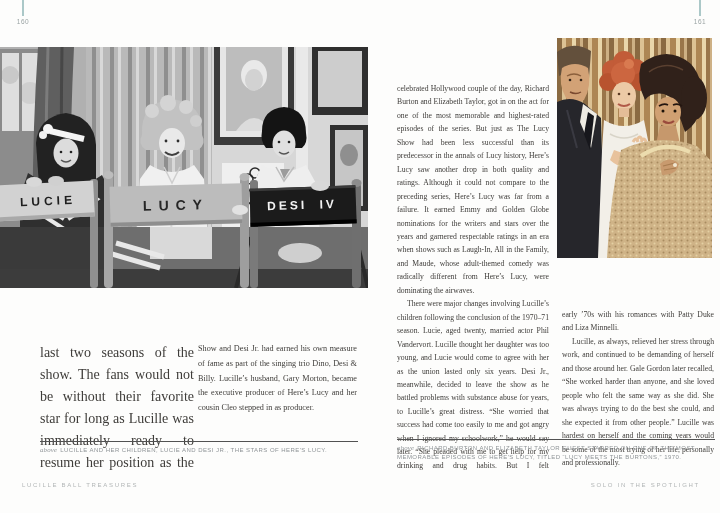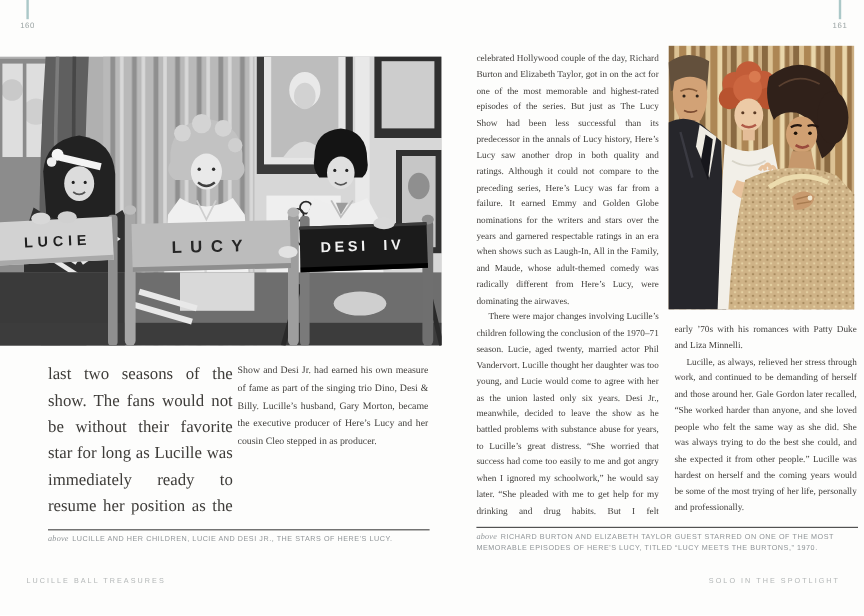--- a/index.html
+++ b/index.html
@@ -26,21 +26,21 @@
 
   .chair-label {
     position:absolute; font-family:"Liberation Sans","DejaVu Sans",sans-serif;
     font-weight:bold; text-align:center; white-space:nowrap;
   }
   .label-lucie { left:2px;  top:147px; width:92px;  font-size:12px; letter-spacing:4px; color:#1f1f1f; transform:rotate(-2.5deg); }
   .label-lucy  { left:112px; top:150px; width:128px; font-size:14px; letter-spacing:7px; color:#262626; transform:rotate(-1.5deg); }
   .label-desi  { left:250px; top:151px; width:104px; font-size:12px; letter-spacing:3px; word-spacing:6px; color:#f2f2f2; transform:rotate(-2deg); }
 
   
-  .textblock { position:absolute; color:#3e3c39; text-align:justify; }
+  .textblock { position:absolute; color:#3e3c39; text-align:justify;margin-top:40px; }
   .textblock p { margin:0; }
   .textblock p.indent { text-indent:10px; }
   .lp-col1 { left:40px;  top:302px; width:154px; font-size:14px; line-height:22px; max-height:134px; overflow:hidden; }
   .lp-col2 { left:198px; top:302px; width:159px; font-size:8.2px; line-height:14.8px; max-height:134px; overflow:hidden; }
   .rp-col1 { left:397px; top:42px;  width:152px; font-size:7.7px; line-height:13.45px; max-height:391px; overflow:hidden; }
   .rp-col2 { left:562px; top:268px; width:152px; font-size:7.7px; line-height:13.45px; max-height:162px; overflow:hidden; }
 
   
   .cap-rule { position:absolute; height:1px; background:#525252; }
   .lp-rule { left:40px;  top:441px; width:318px; }

